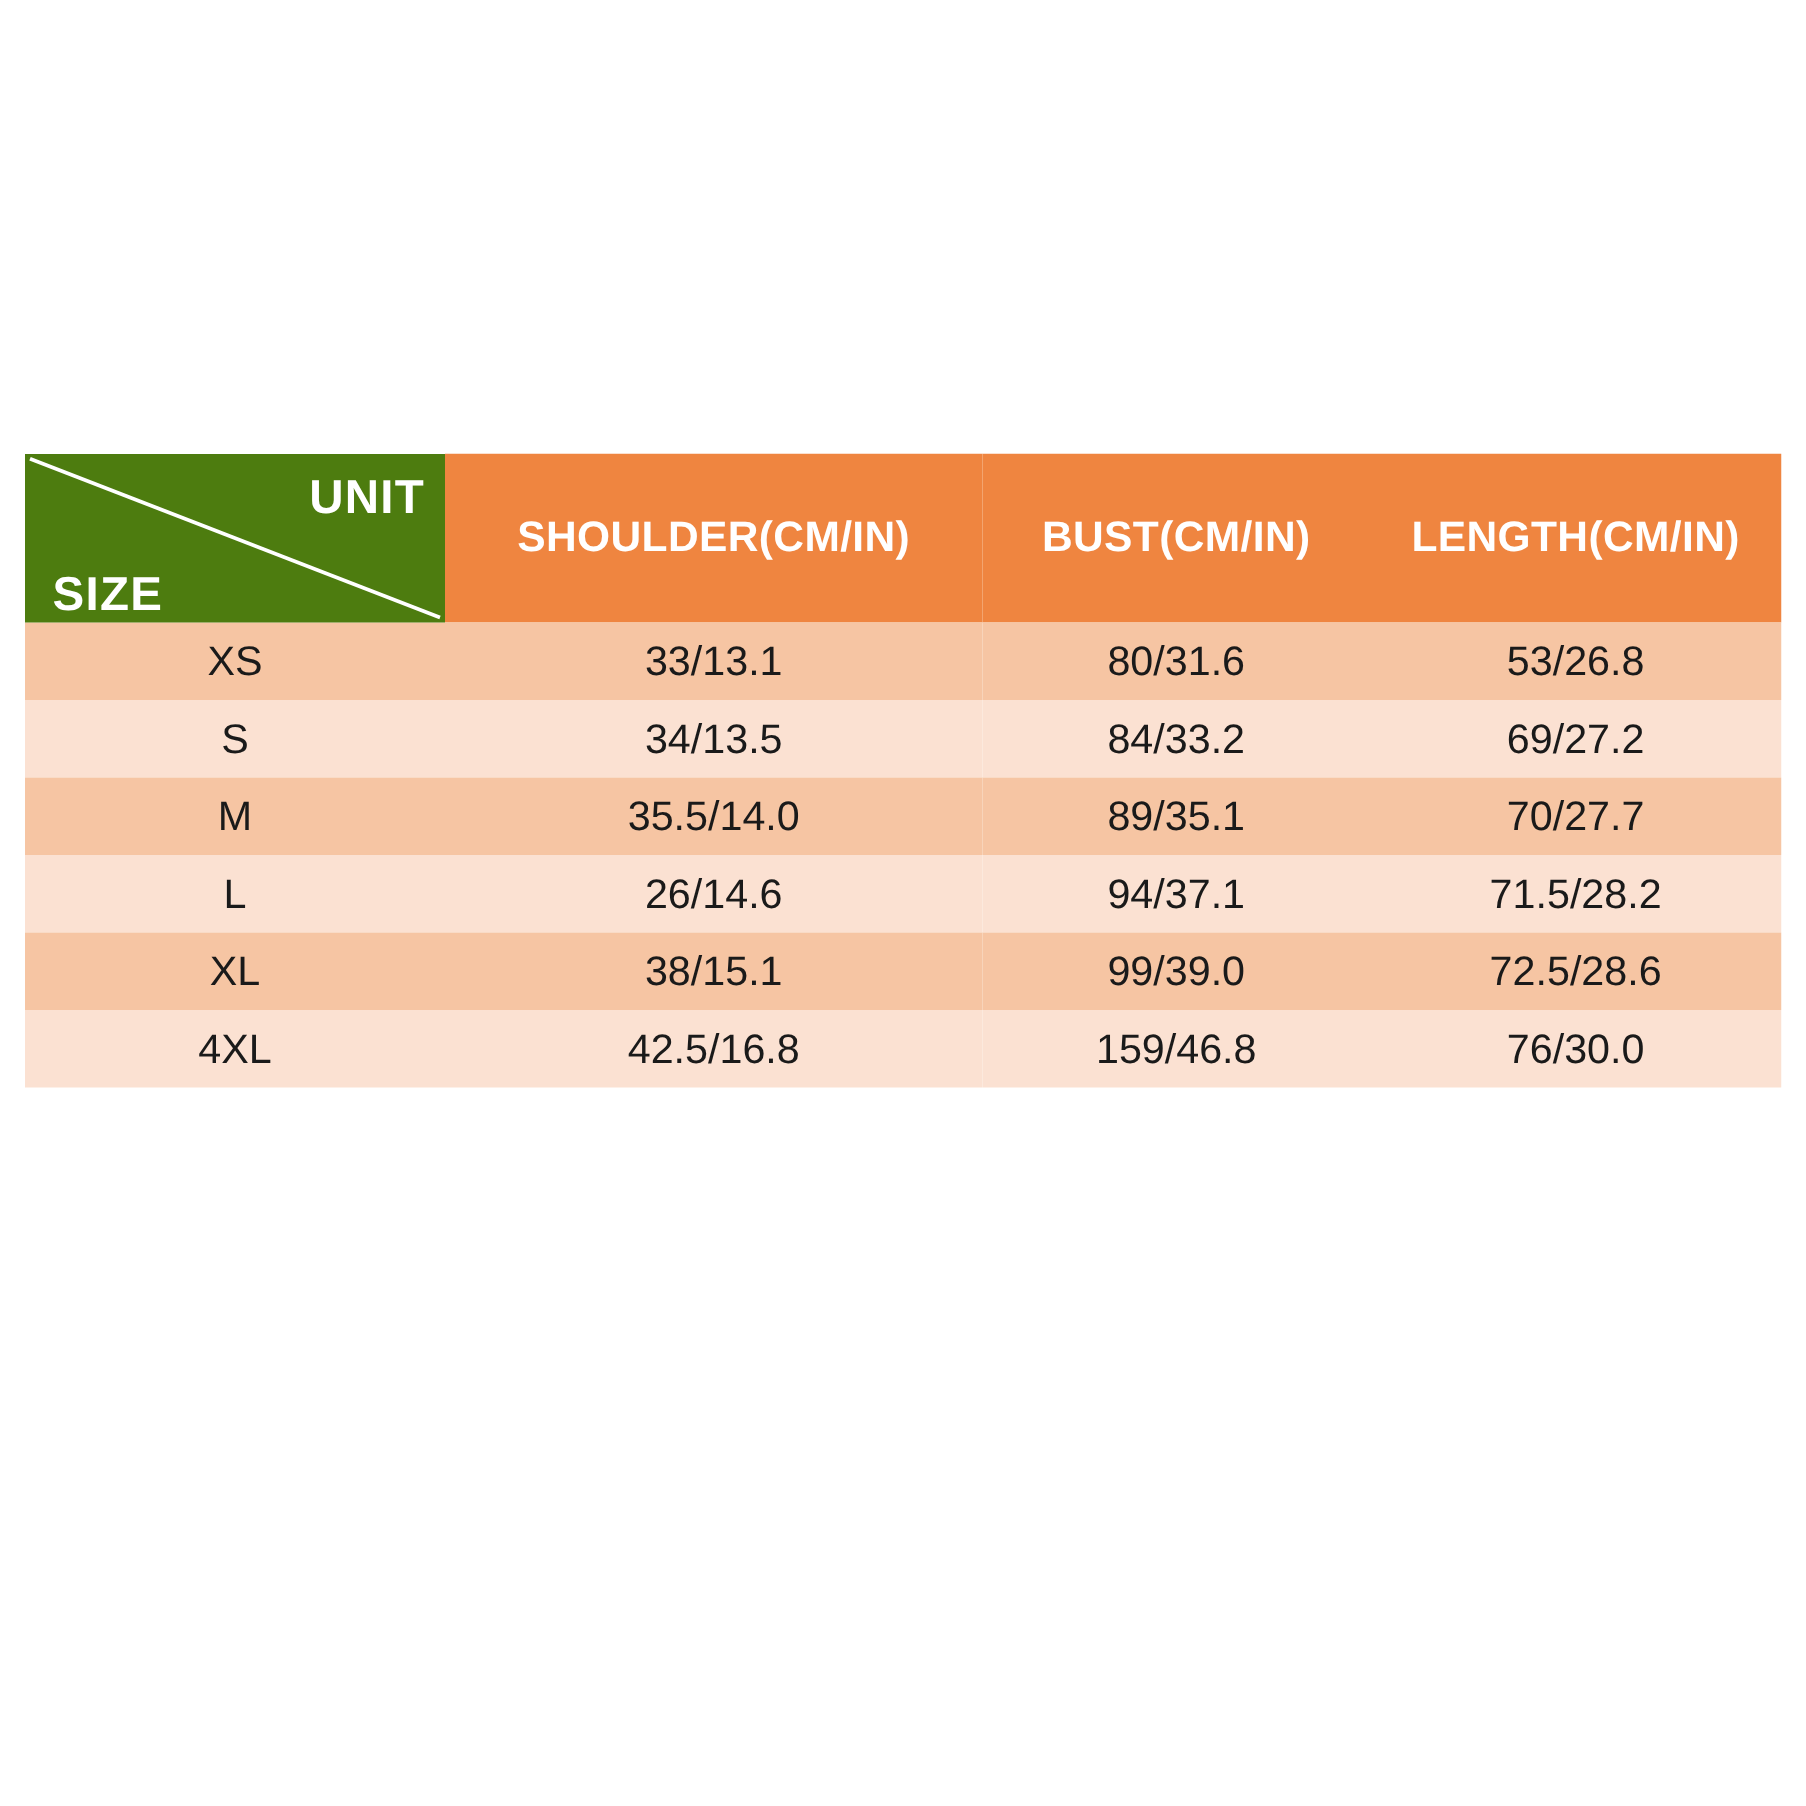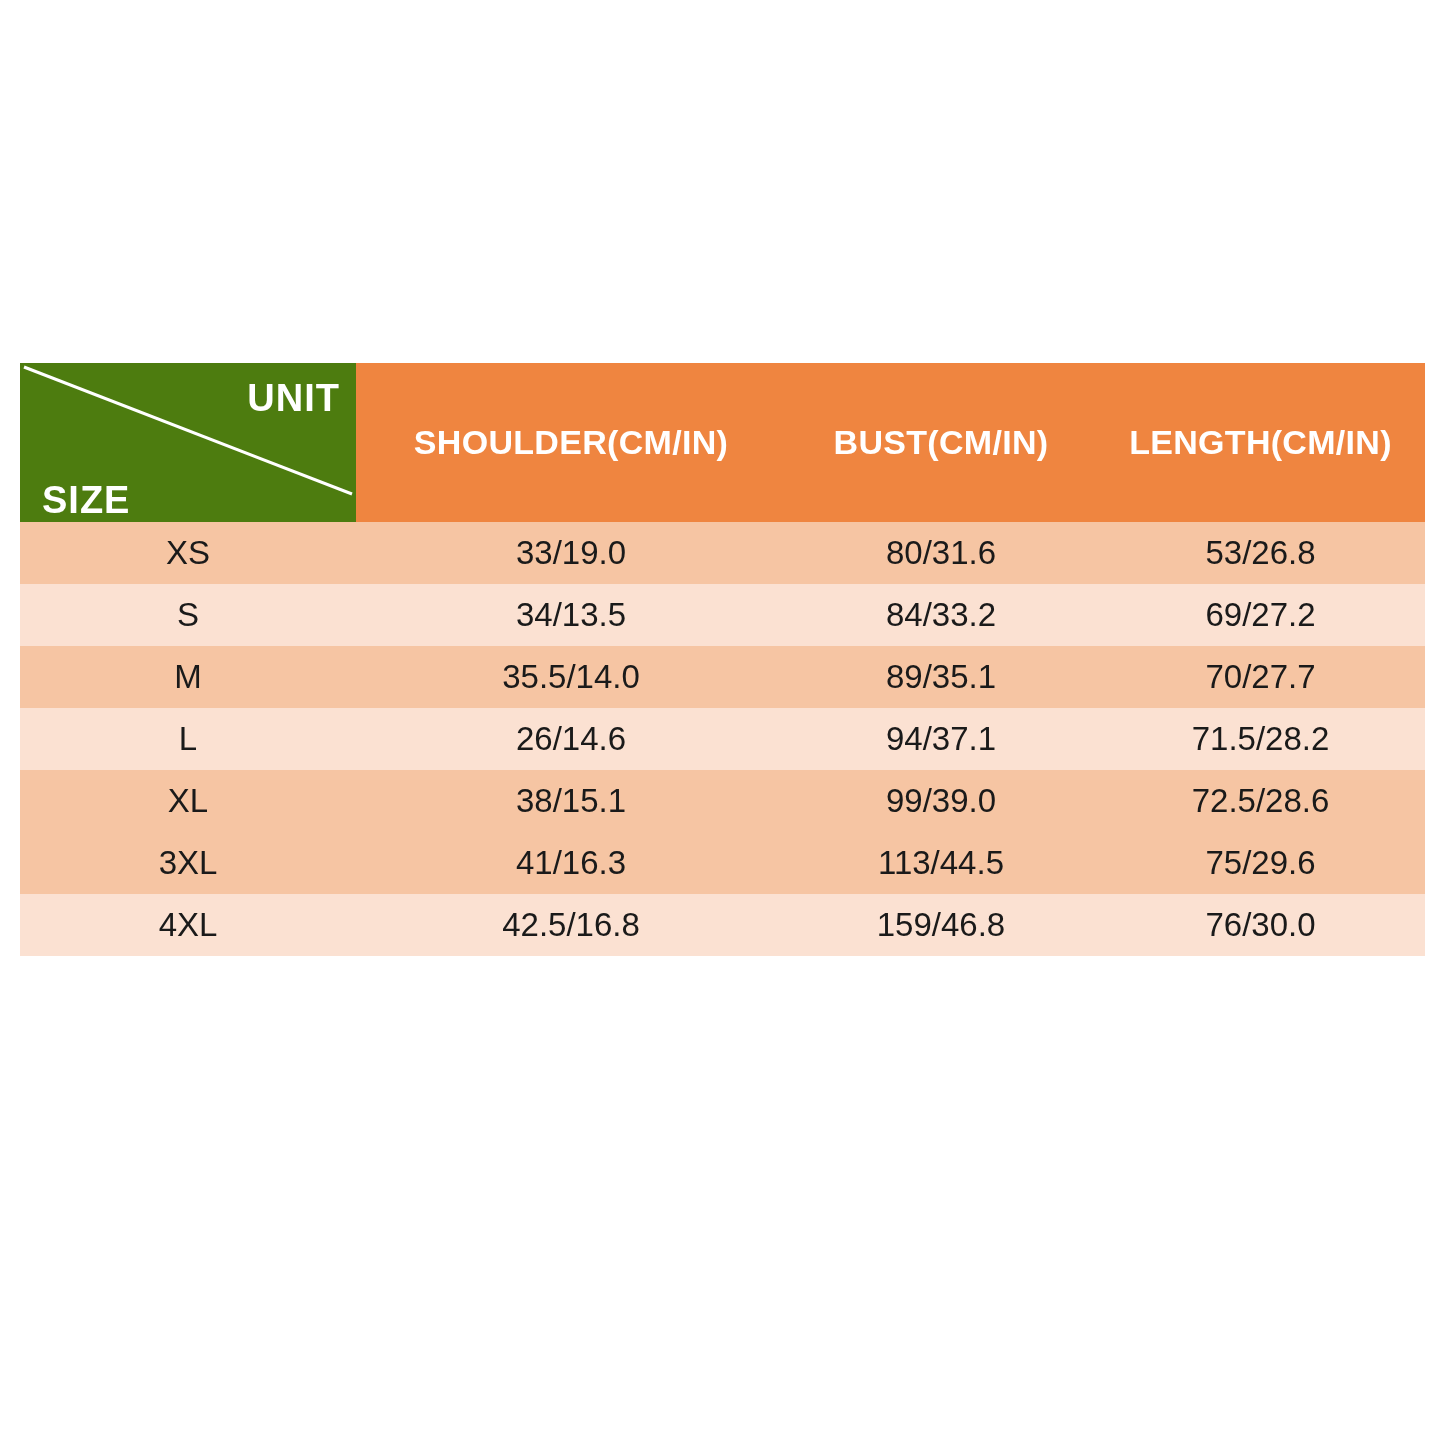--- a/index.html
+++ b/index.html
@@ -29,21 +29,21 @@
   table.size-chart col.c-sh     { width: 430px; }
   table.size-chart col.c-bust   { width: 310px; }
   table.size-chart col.c-len    { width: 329px; }
 
   thead th {
     background: #ef8540;
     color: #ffffff;
     font-size: 34px;
     font-weight: bold;
     height: 135px;
-    padding: 12px 6px;
+    padding: 0 6px;
     text-align: center;
     vertical-align: middle;
     letter-spacing: 0.3px;
   }
   th.corner {
     position: relative;
     padding: 0;
     background: #4d7c0f;
   }
   th.corner .diag {
@@ -101,21 +101,21 @@
           <span class="size">SIZE</span>
         </th>
         <th>SHOULDER(CM/IN)</th>
         <th>BUST(CM/IN)</th>
         <th>LENGTH(CM/IN)</th>
       </tr>
     </thead>
     <tbody>
       <tr class="odd">
         <td>XS</td>
-        <td>33/19.0</td>
+        <td>33/13.1</td>
         <td>80/31.6</td>
         <td>53/26.8</td>
       </tr>
       <tr class="even">
         <td>S</td>
         <td>34/13.5</td>
         <td>84/33.2</td>
         <td>69/27.2</td>
       </tr>
       <tr class="odd">
@@ -129,26 +129,20 @@
         <td>26/14.6</td>
         <td>94/37.1</td>
         <td>71.5/28.2</td>
       </tr>
       <tr class="odd">
         <td>XL</td>
         <td>38/15.1</td>
         <td>99/39.0</td>
         <td>72.5/28.6</td>
       </tr>
-      <tr class="odd">
-        <td>3XL</td>
-        <td>41/16.3</td>
-        <td>113/44.5</td>
-        <td>75/29.6</td>
-      </tr>
       <tr class="even">
         <td>4XL</td>
         <td>42.5/16.8</td>
         <td>159/46.8</td>
         <td>76/30.0</td>
       </tr>
     </tbody>
   </table>
 </div>
 

